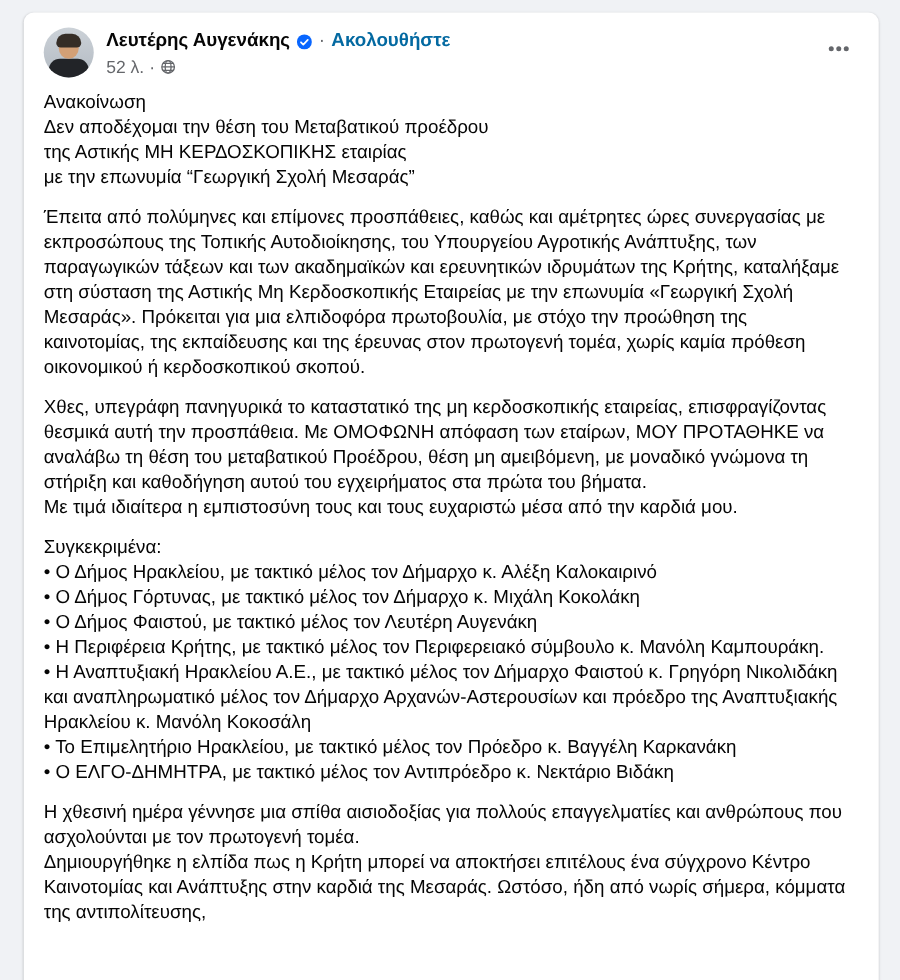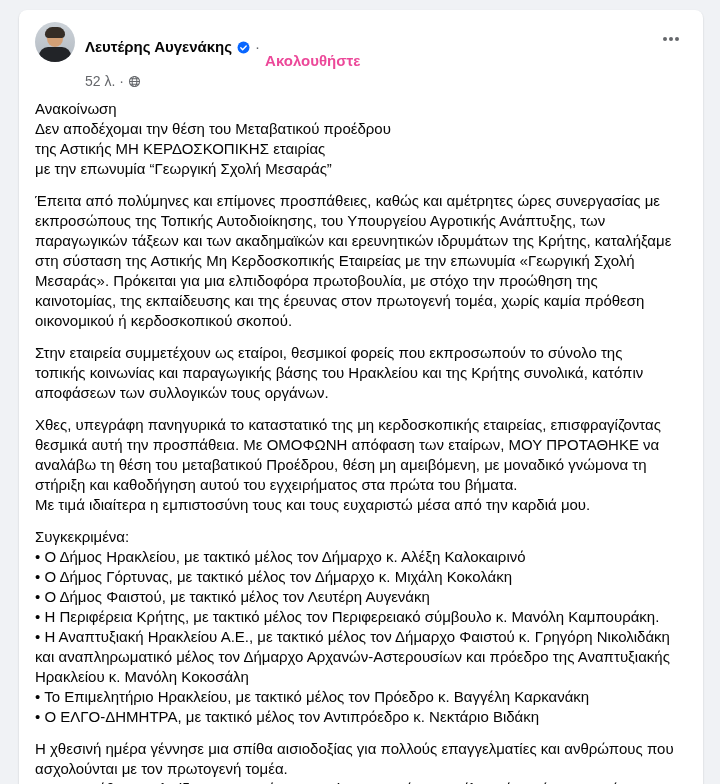--- a/index.html
+++ b/index.html
@@ -78,26 +78,25 @@
   }
   .author-name {
     font-weight: 700;
     color: #050505;
     cursor: pointer;
     white-space: nowrap;
   }
   .badge { display: flex; align-items: center; }
   .sep-dot { color: #65676b; font-weight: 400; }
   .follow-link {
-    color: #ec4899;
+    color: #0369a1;
     font-weight: 600;
     cursor: pointer;
     text-decoration: none;
     white-space: nowrap;
-    margin-top: 28px;
   }
   .meta-row {
     display: flex;
     align-items: center;
     gap: 4px;
     margin-top: 2px;
     font-size: 14px;
     line-height: 16px;
     color: #65676b;
   }
@@ -178,21 +177,20 @@
         </span>
       </button>
     </header>
 
     <div class="post-text">
       <p>Ανακοίνωση
 Δεν αποδέχομαι την θέση του Μεταβατικού προέδρου
 της Αστικής ΜΗ ΚΕΡΔΟΣΚΟΠΙΚΗΣ εταιρίας
 με την επωνυμία “Γεωργική Σχολή Μεσαράς”</p>
       <p>Έπειτα από πολύμηνες και επίμονες προσπάθειες, καθώς και αμέτρητες ώρες συνεργασίας με εκπροσώπους της Τοπικής Αυτοδιοίκησης, του Υπουργείου Αγροτικής Ανάπτυξης, των παραγωγικών τάξεων και των ακαδημαϊκών και ερευνητικών ιδρυμάτων της Κρήτης, καταλήξαμε στη σύσταση της Αστικής Μη Κερδοσκοπικής Εταιρείας με την επωνυμία «Γεωργική Σχολή Μεσαράς». Πρόκειται για μια ελπιδοφόρα πρωτοβουλία, με στόχο την προώθηση της καινοτομίας, της εκπαίδευσης και της έρευνας στον πρωτογενή τομέα, χωρίς καμία πρόθεση οικονομικού ή κερδοσκοπικού σκοπού.</p>
-      <p>Στην εταιρεία συμμετέχουν ως εταίροι, θεσμικοί φορείς που εκπροσωπούν το σύνολο της τοπικής κοινωνίας και παραγωγικής βάσης του Ηρακλείου και της Κρήτης συνολικά, κατόπιν αποφάσεων των συλλογικών τους οργάνων.</p>
       <p>Χθες, υπεγράφη πανηγυρικά το καταστατικό της μη κερδοσκοπικής εταιρείας, επισφραγίζοντας θεσμικά αυτή την προσπάθεια. Με ΟΜΟΦΩΝΗ απόφαση των εταίρων, ΜΟΥ ΠΡΟΤΑΘΗΚΕ να αναλάβω τη θέση του μεταβατικού Προέδρου, θέση μη αμειβόμενη, με μοναδικό γνώμονα τη στήριξη και καθοδήγηση αυτού του εγχειρήματος στα πρώτα του βήματα.
 Με τιμά ιδιαίτερα η εμπιστοσύνη τους και τους ευχαριστώ μέσα από την καρδιά μου.</p>
       <p>Συγκεκριμένα:
 • Ο Δήμος Ηρακλείου, με τακτικό μέλος τον Δήμαρχο κ. Αλέξη Καλοκαιρινό
 • Ο Δήμος Γόρτυνας, με τακτικό μέλος τον Δήμαρχο κ. Μιχάλη Κοκολάκη
 • Ο Δήμος Φαιστού, με τακτικό μέλος τον Λευτέρη Αυγενάκη
 • Η Περιφέρεια Κρήτης, με τακτικό μέλος τον Περιφερειακό σύμβουλο κ. Μανόλη Καμπουράκη.
 • Η Αναπτυξιακή Ηρακλείου Α.Ε., με τακτικό μέλος τον Δήμαρχο Φαιστού κ. Γρηγόρη Νικολιδάκη και αναπληρωματικό μέλος τον Δήμαρχο Αρχανών-Αστερουσίων και πρόεδρο της Αναπτυξιακής Ηρακλείου κ. Μανόλη Κοκοσάλη
 • Το Επιμελητήριο Ηρακλείου, με τακτικό μέλος τον Πρόεδρο κ. Βαγγέλη Καρκανάκη
 • Ο ΕΛΓΟ-ΔΗΜΗΤΡΑ, με τακτικό μέλος τον Αντιπρόεδρο κ. Νεκτάριο Βιδάκη</p>

